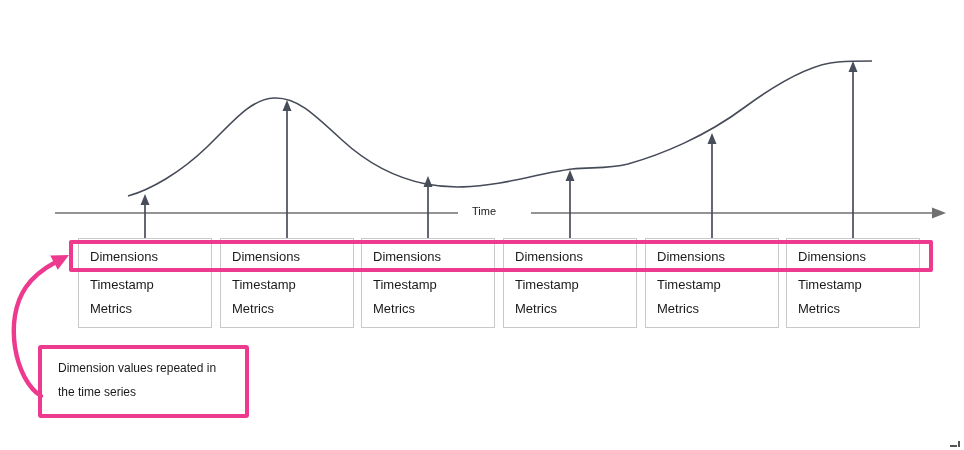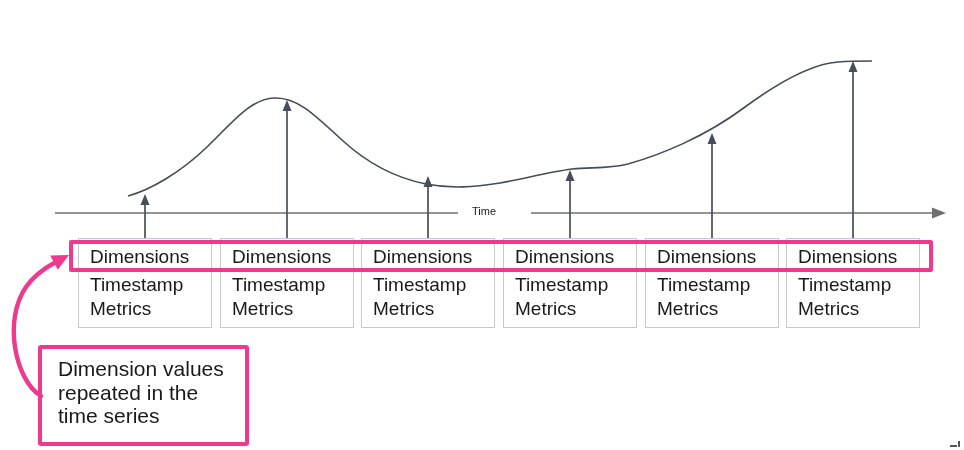--- a/index.html
+++ b/index.html
@@ -32,46 +32,46 @@
     top: 238px;
     width: 134px;
     height: 90px;
     box-sizing: border-box;
     border: 1px solid #C9C9C9;
     background: #ffffff;
     padding: 6px 0 0 11px;
     z-index: 2;
   }
   .record-box .row {
-    font-size: 19px;
+    font-size: 13px;
     line-height: 24px;
     white-space: nowrap;
   }
   .record-box .row-dim { margin-bottom: 4px; }
   .pink-band {
     position: absolute;
     left: 69px; top: 240px;
     width: 864px; height: 32px;
     box-sizing: border-box;
     border: 4px solid #ED3A8F;
     border-radius: 2px;
     background: transparent;
     z-index: 4;
     pointer-events: none;
   }
   .callout-box {
     position: absolute;
     left: 38px; top: 345px;
-    width: 211px; height: 101px;
+    width: 211px; height: 73px;
     box-sizing: border-box;
     border: 4px solid #ED3A8F;
     border-radius: 3px;
     background: #ffffff;
     padding: 8px 14px 0 16px;
-    font-size: 21px;
+    font-size: 12px;
     line-height: 23.5px;
     z-index: 2;
   }
 </style>
 </head>
 <body>
 
 <div class="stage">
 
   <svg class="lines-layer" viewBox="0 0 964 450" xmlns="http://www.w3.org/2000/svg">

